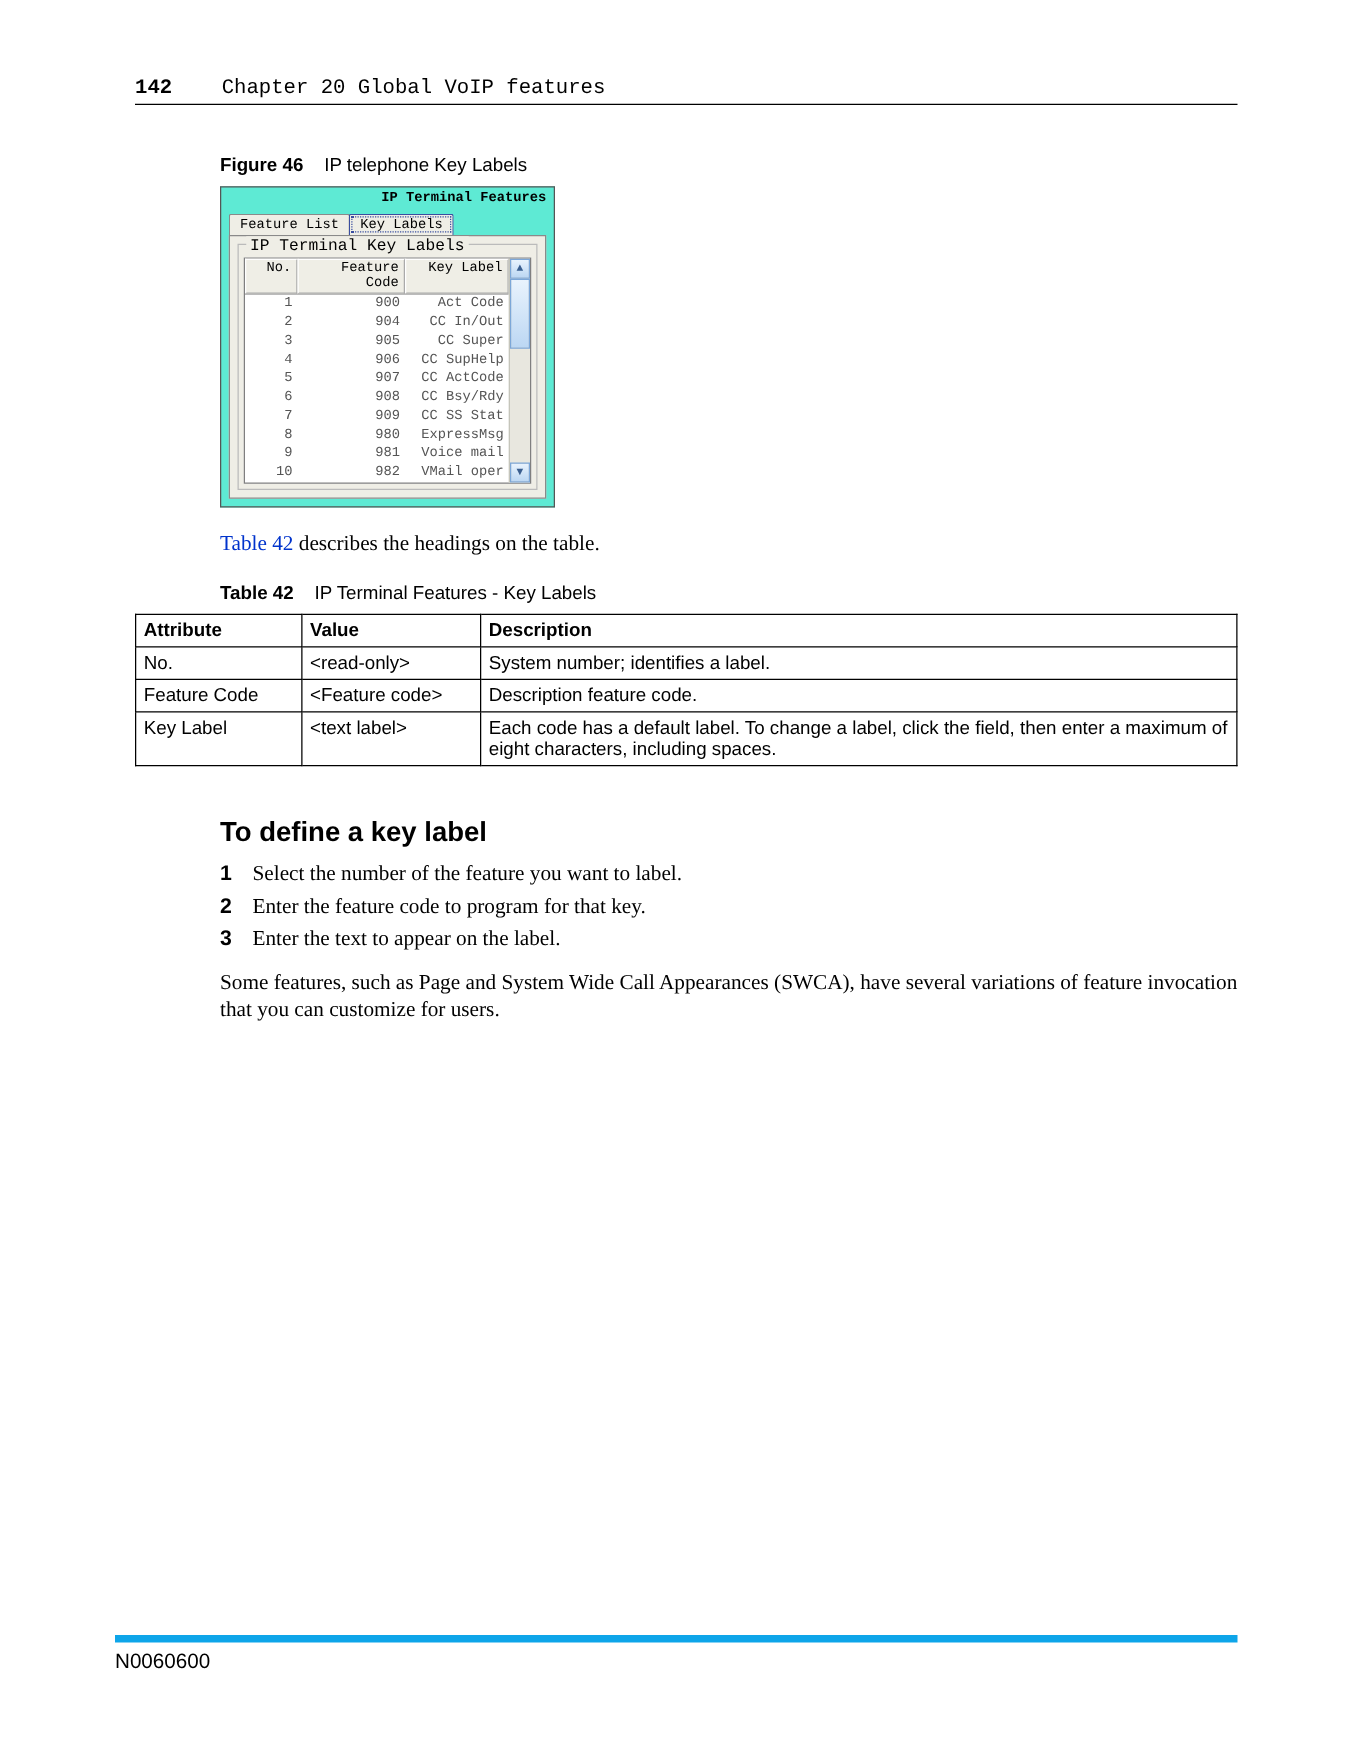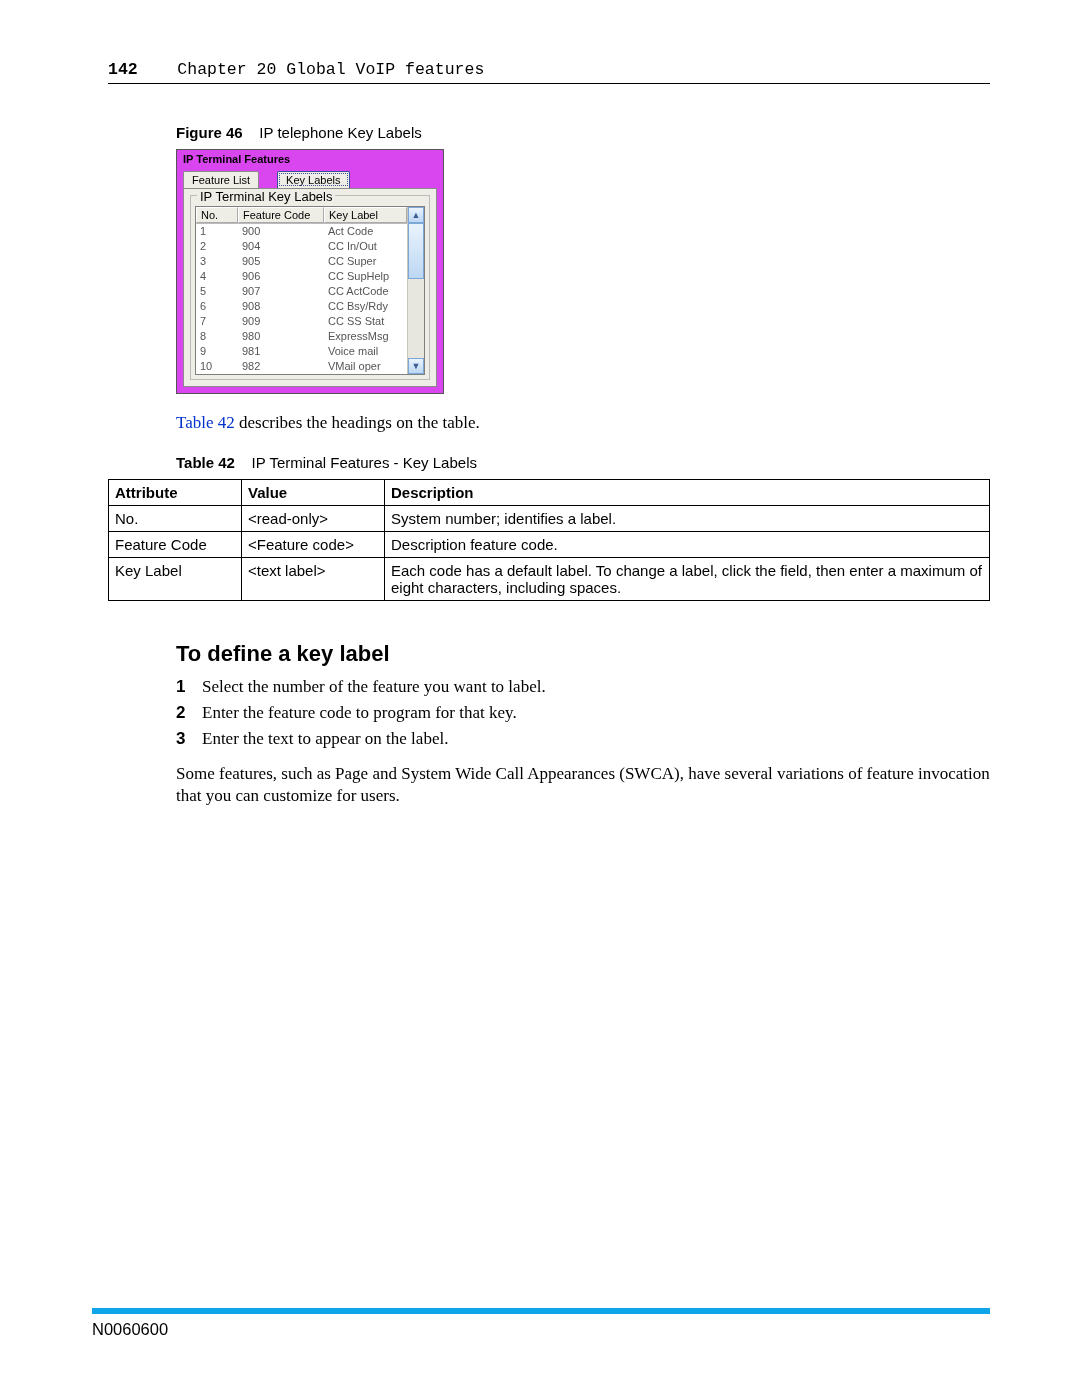--- a/index.html
+++ b/index.html
@@ -29,24 +29,25 @@
     font-family: Arial, Helvetica, sans-serif;
     font-size: 15px;
     margin: 40px 0 8px 0;
   }
   .fig-caption b, .tbl-caption b { font-weight: 700; margin-top: 14px; }
 
   
   .win {
     width: 266px;
     border: 1px solid #555;
-    background: #d946ef;
-    font-family: Liberation Sans, sans-serif;
+    background: #5eead4;
+    font-family: Liberation Mono, monospace;
     font-size: 11px;
     color: #000;
+    text-align: right;
   }
   .win-title {
     font-weight: 700;
     font-size: 11px;
     padding: 3px 6px 2px;
   }
   .tabs {
     display: flex;
     align-items: flex-end;
     padding: 4px 6px 0 6px;
@@ -62,21 +63,20 @@
     position: relative;
     z-index: 1;
     margin-right: -1px;
   }
   .tab.active {
     background: #efeee6;
     border-color: #3a4ea0;
     outline: 1px dotted #3a4ea0;
     outline-offset: -3px;
     z-index: 2;
-    margin-left: 19px;
   }
   .tab-pane {
     margin: 0 6px 6px;
     border: 1px solid #8a8a8a;
     background: #efeee6;
     padding: 6px 6px 6px 6px;
   }
   .fieldset {
     border: 1px solid #bbb;
     padding: 4px;

